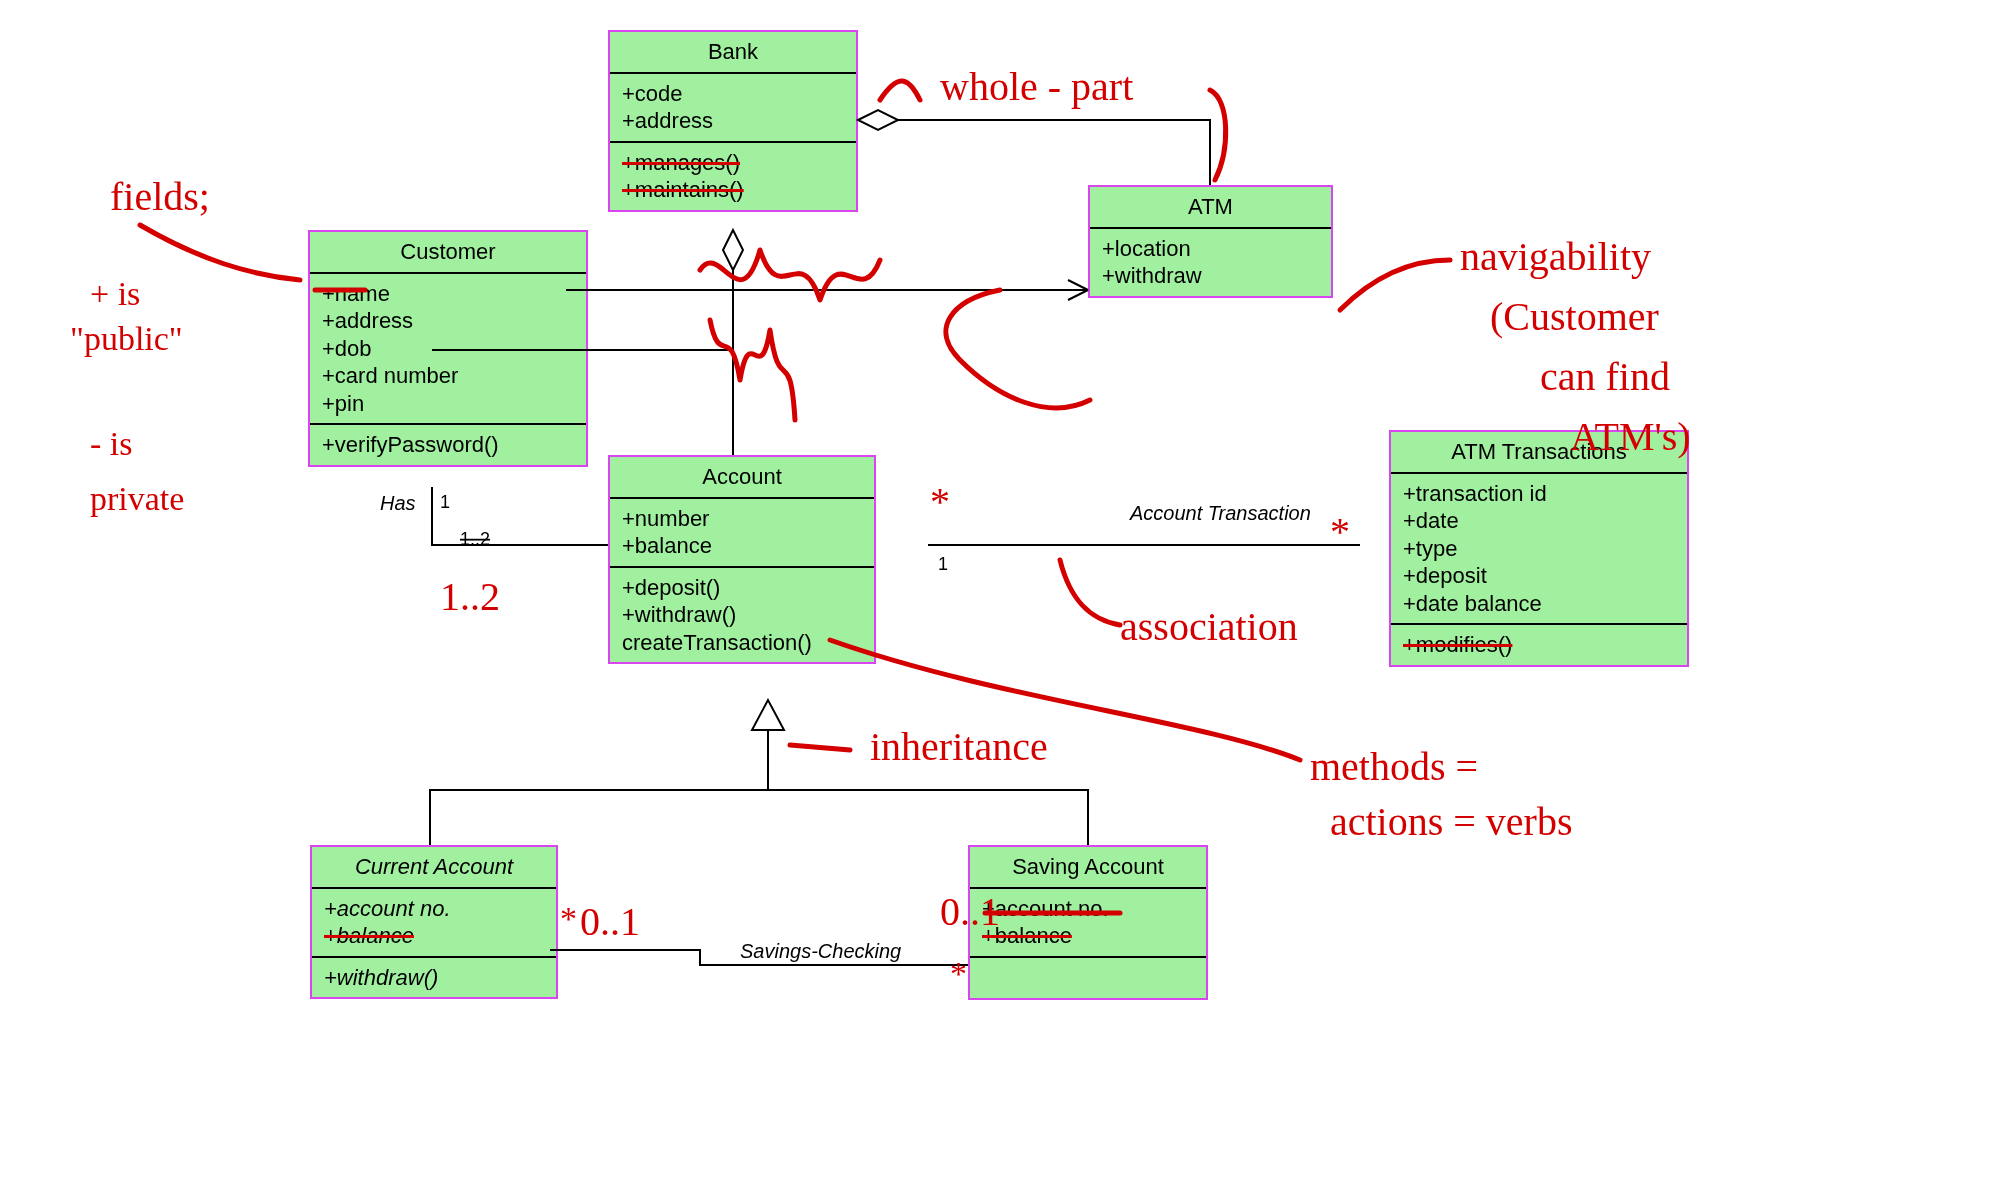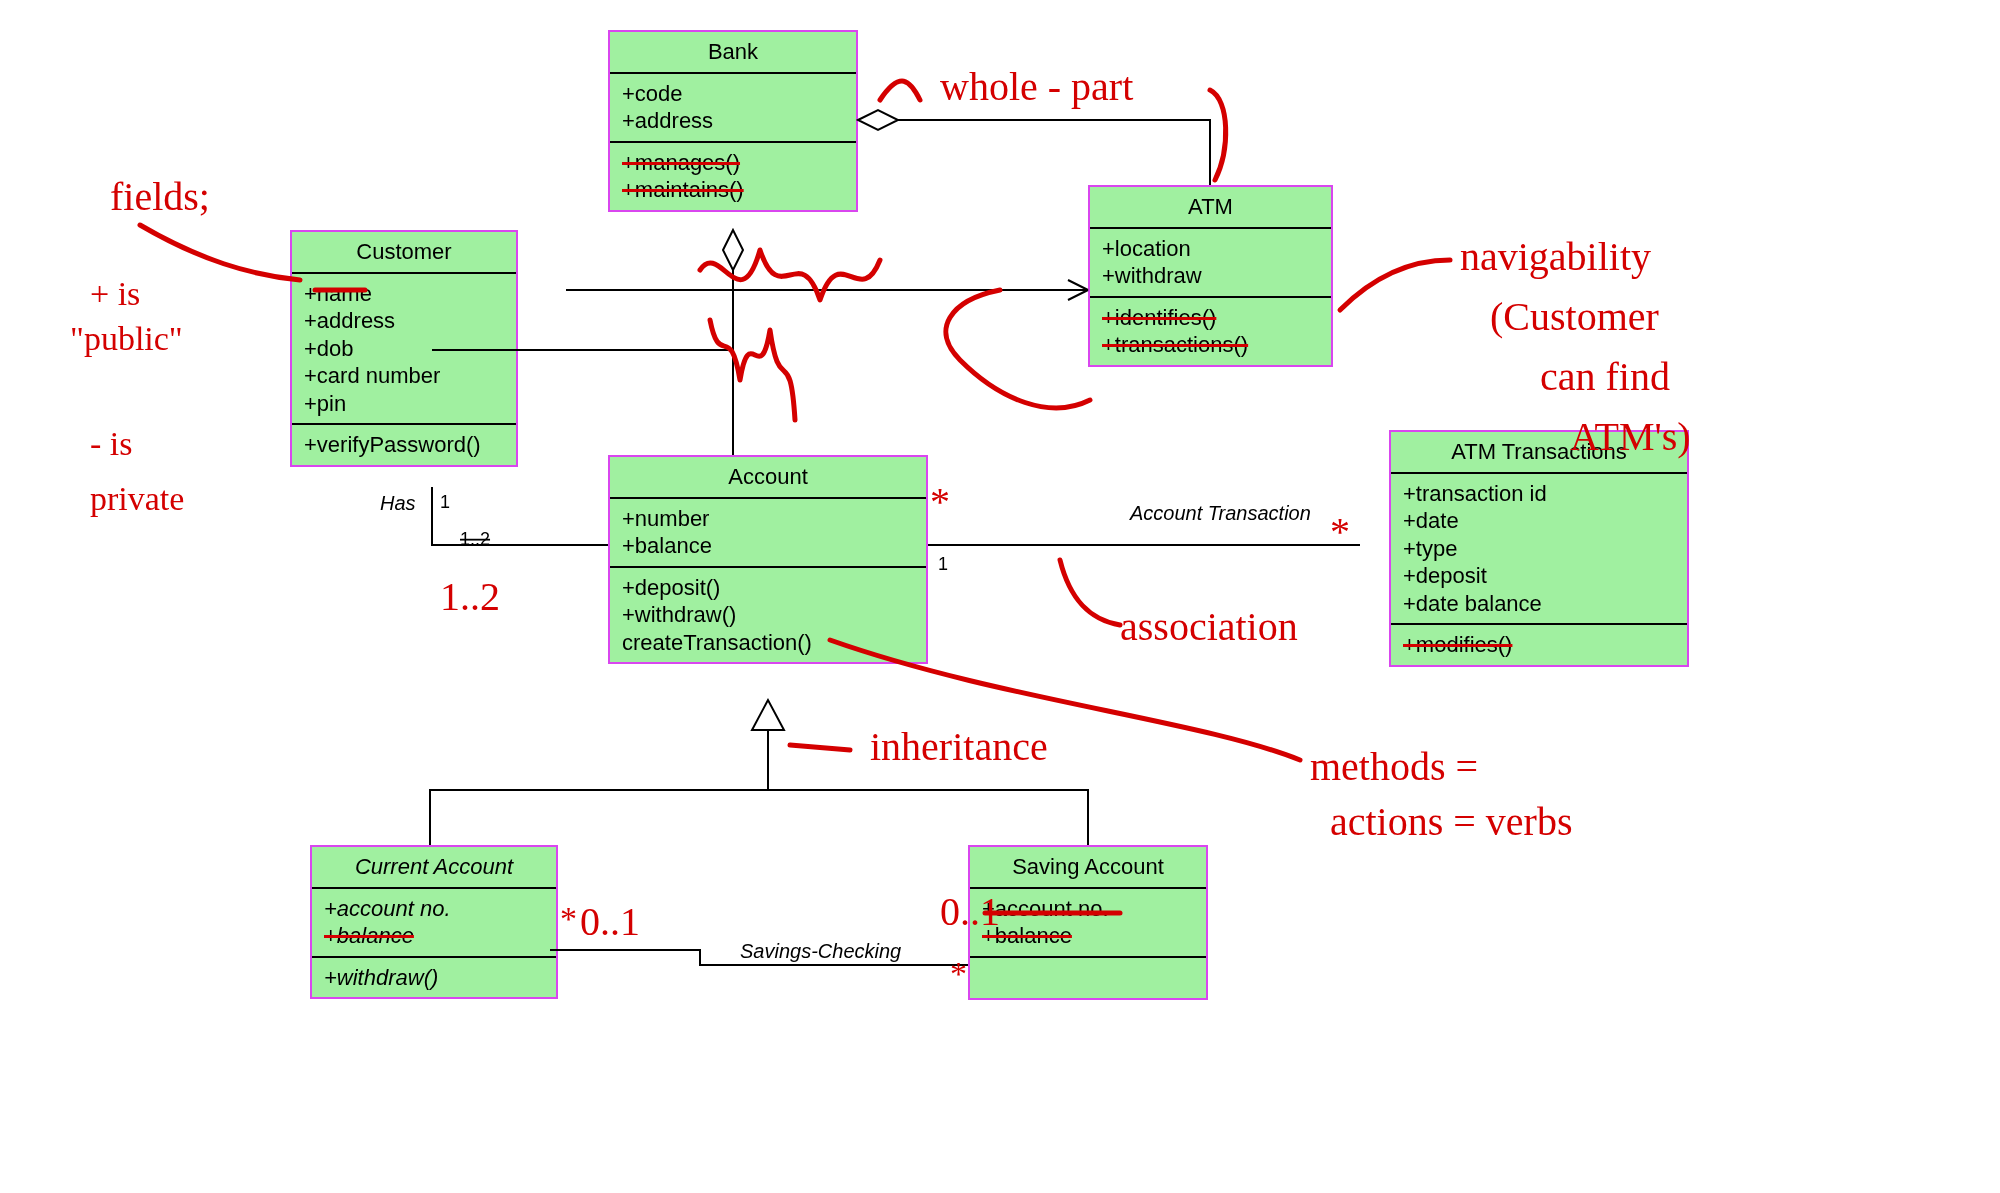--- a/index.html
+++ b/index.html
@@ -79,47 +79,43 @@
     <div class="section">
       <div class="row">+code</div>
       <div class="row">+address</div>
     </div>
     <div class="section">
       <div class="row strike">+manages()</div>
       <div class="row strike">+maintains()</div>
     </div>
   </div>
 
-  <div class="uml" style="left:290px; top:230px; width:228px;">
+  <div class="uml" style="left:308px; top:230px; width:280px;">
     <div class="title">Customer</div>
     <div class="section">
       <div class="row">+name</div>
       <div class="row">+address</div>
       <div class="row">+dob</div>
       <div class="row">+card number</div>
       <div class="row">+pin</div>
     </div>
     <div class="section">
       <div class="row">+verifyPassword()</div>
     </div>
   </div>
 
   <div class="uml" style="left:1088px; top:185px; width:245px;">
     <div class="title">ATM</div>
     <div class="section">
       <div class="row">+location</div>
       <div class="row">+withdraw</div>
     </div>
-    <div class="section">
-      <div class="row strike">+identifies()</div>
-      <div class="row strike">+transactions()</div>
-    </div>
-  </div>
-
-  <div class="uml" style="left:608px; top:455px; width:320px;">
+  </div>
+
+  <div class="uml" style="left:608px; top:455px; width:268px;">
     <div class="title">Account</div>
     <div class="section">
       <div class="row">+number</div>
       <div class="row">+balance</div>
     </div>
     <div class="section">
       <div class="row">+deposit()</div>
       <div class="row">+withdraw()</div>
       <div class="row">createTransaction()</div>
     </div>

